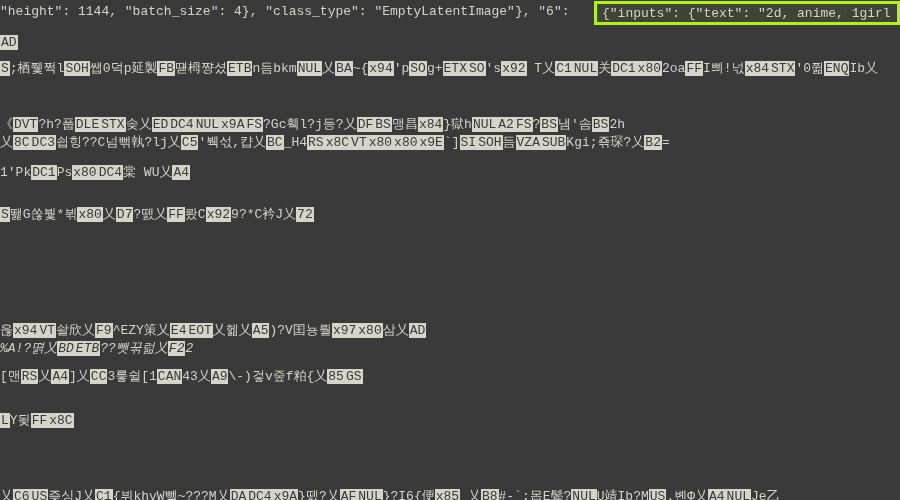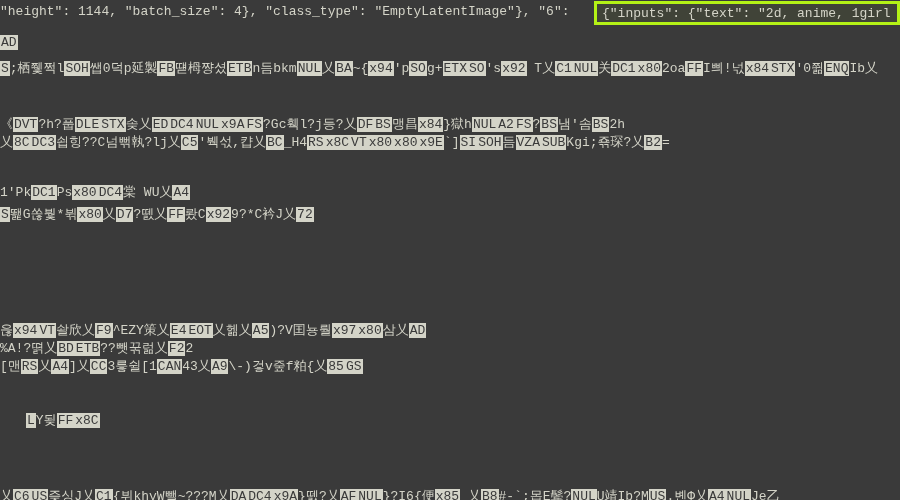--- a/index.html
+++ b/index.html
@@ -56,20 +56,20 @@
 <div class="json-hdr">"height": 1144, "batch_size": 4}, "class_type": "EmptyLatentImage"}, "6": </div>
 
 <div class="highlight-box" style="left: 594px; top: 1px; width: 306px; height: 24px;"></div>
 <div class="hl-content">{"inputs": {"text": "2d, anime, 1girl</div>
 
 <div id="lines-container">
     <div class="line hex-text" style="top: 34px;"><span class="inv">AD</span></div>
     <div class="line hex-text" style="top: 60px;"><span class="inv">S</span><span>;栖쮗쩍l</span><span class="inv">SOH</span><span>쌥0덕p延製</span><span class="inv">FB</span><span>떋栂쨩셨</span><span class="inv">ETB</span><span>n듬bkm</span><span class="inv">NUL</span><span>乂</span><span class="inv">BA</span><span>~{</span><span class="inv">x94</span><span>'p</span><span class="inv">SO</span><span>g+</span><span class="inv">ETX</span><span class="inv">SO</span><span>'s</span><span class="inv">x92</span><span>  T</span><span>乂</span><span class="inv">C1</span><span class="inv">NUL</span><span>关</span><span class="inv">DC1</span><span class="inv">x80</span><span>2oa</span><span class="inv">FF</span><span>I쁴!넋</span><span class="inv">x84</span><span class="inv">STX</span><span>'0쮦</span><span class="inv">ENQ</span><span>Ib</span><span>乂</span></div>
     <div class="line hex-text" style="top: 116px;"><span>《</span><span class="inv">DVT</span><span>?h?풉</span><span class="inv">DLE</span><span class="inv">STX</span><span>솢乂</span><span class="inv">ED</span><span class="inv">DC4</span><span class="inv">NUL</span><span class="inv">x9A</span><span class="inv">FS</span><span>?Gc훽l?j등?</span><span>乂</span><span class="inv">DF</span><span class="inv">BS</span><span>맹昌</span><span class="inv">x84</span><span>}獄h</span><span class="inv">NUL</span><span class="inv">A2</span><span class="inv">FS</span><span>?</span><span class="inv">BS</span><span>냄'솜</span><span class="inv">BS</span><span>2h</span></div>
     <div class="line hex-text" style="top: 134px;"><span>乂</span><span class="inv">8C</span><span class="inv">DC3</span><span>쇱힝??C넘뻒執?lj</span><span>乂</span><span class="inv">C5</span><span>'붹섟,캽</span><span>乂</span><span class="inv">BC</span><span>_H4</span><span class="inv">RS</span><span class="inv">x8C</span><span class="inv">VT</span><span class="inv">x80</span><span class="inv">x80</span><span class="inv">x9E</span><span>`]</span><span class="inv">SI</span><span class="inv">SOH</span><span>듬</span><span class="inv">VZA</span><span class="inv">SUB</span><span>Kgi;죢琛?</span><span>乂</span><span class="inv">B2</span><span>=</span></div>
-    <div class="line hex-text" style="top: 184px; font-family: Liberation Mono, monospace;"><span>1</span><span>'Pk</span><span class="inv">DC1</span><span>Ps</span><span class="inv">x80</span><span class="inv">DC4</span><span>棠   WU</span><span>乂</span><span class="inv">A4</span></div>
+    <div class="line hex-text" style="top: 164px; font-family: Liberation Mono, monospace;"><span>1</span><span>'Pk</span><span class="inv">DC1</span><span>Ps</span><span class="inv">x80</span><span class="inv">DC4</span><span>棠   WU</span><span>乂</span><span class="inv">A4</span></div>
     <div class="line hex-text" style="top: 206px;"><span class="inv">S</span><span>뙕G쏞붳*뷖</span><span class="inv">x80</span><span>乂</span><span class="inv">D7</span><span>?뗈乂</span><span class="inv">FF</span><span>뢌C</span><span class="inv">x92</span><span>9?*C衿J乂</span><span class="inv">72</span></div>
     <div class="line hex-text" style="top: 322px;"><span>읂</span><span class="inv">x94</span><span class="inv">VT</span><span>솰欣乂</span><span class="inv">F9</span><span>^EZY策乂</span><span class="inv">E4</span><span class="inv">EOT</span><span>乂</span><span>헮乂</span><span class="inv">A5</span><span>)?V囯뇽뤌</span><span class="inv">x97</span><span class="inv">x80</span><span>삼乂</span><span class="inv">AD</span></div>
-    <div class="line hex-text" style="top: 340px;"><span>%A!?뗡</span><span>乂</span><span class="inv">BD</span><span class="inv">ETB</span><span>??뺏꾺럶乂</span><span class="inv">F2</span><span>2</span></div>
-    <div class="line hex-text" style="top: 358px;"><span>[맨</span><span class="inv">RS</span><span>乂</span><span class="inv">A4</span><span>]乂</span><span class="inv">CC</span><span>3릏쉴[1</span><span class="inv">CAN</span><span>43乂</span><span class="inv">A9</span><span>\-)겋v줖f粕{乂</span><span class="inv">85</span><span class="inv">GS</span></div>
-    <div class="line hex-text" style="top: 412px; padding-left: 26px;"><span class="inv">L</span><span>Y됮</span><span class="inv">FF</span><span class="inv">x8C</span></div>
+    <div class="line hex-text" style="top: 340px; font-style: italic;"><span>%A!?뗡</span><span>乂</span><span class="inv">BD</span><span class="inv">ETB</span><span>??뺏꾺럶乂</span><span class="inv">F2</span><span>2</span></div>
+    <div class="line hex-text" style="top: 368px;"><span>[맨</span><span class="inv">RS</span><span>乂</span><span class="inv">A4</span><span>]乂</span><span class="inv">CC</span><span>3릏쉴[1</span><span class="inv">CAN</span><span>43乂</span><span class="inv">A9</span><span>\-)겋v줖f粕{乂</span><span class="inv">85</span><span class="inv">GS</span></div>
+    <div class="line hex-text" style="top: 412px;"><span class="inv">L</span><span>Y됮</span><span class="inv">FF</span><span class="inv">x8C</span></div>
     <div class="line hex-text" style="top: 488px;"><span>乂</span><span class="inv">C6</span><span class="inv">US</span><span>즞싱J乂</span><span class="inv">C1</span><span>{뷔khyW뺄~???M</span><span>乂</span><span class="inv">DA</span><span class="inv">DC4</span><span class="inv">x9A</span><span>}뗈?</span><span>乂</span><span class="inv">AF</span><span class="inv">NUL</span><span>}?I6{便</span><span class="inv">x85</span><span>    乂</span><span class="inv">B8</span><span>#-`;몹E鬓?</span><span class="inv">NUL</span><span>U靖Ib?M</span><span class="inv">US</span><span>.볜Φ</span><span>乂</span><span class="inv">A4</span><span class="inv">NUL</span><span>Je</span><span>乙</span></div>
   </div>
 
 </body></html>

